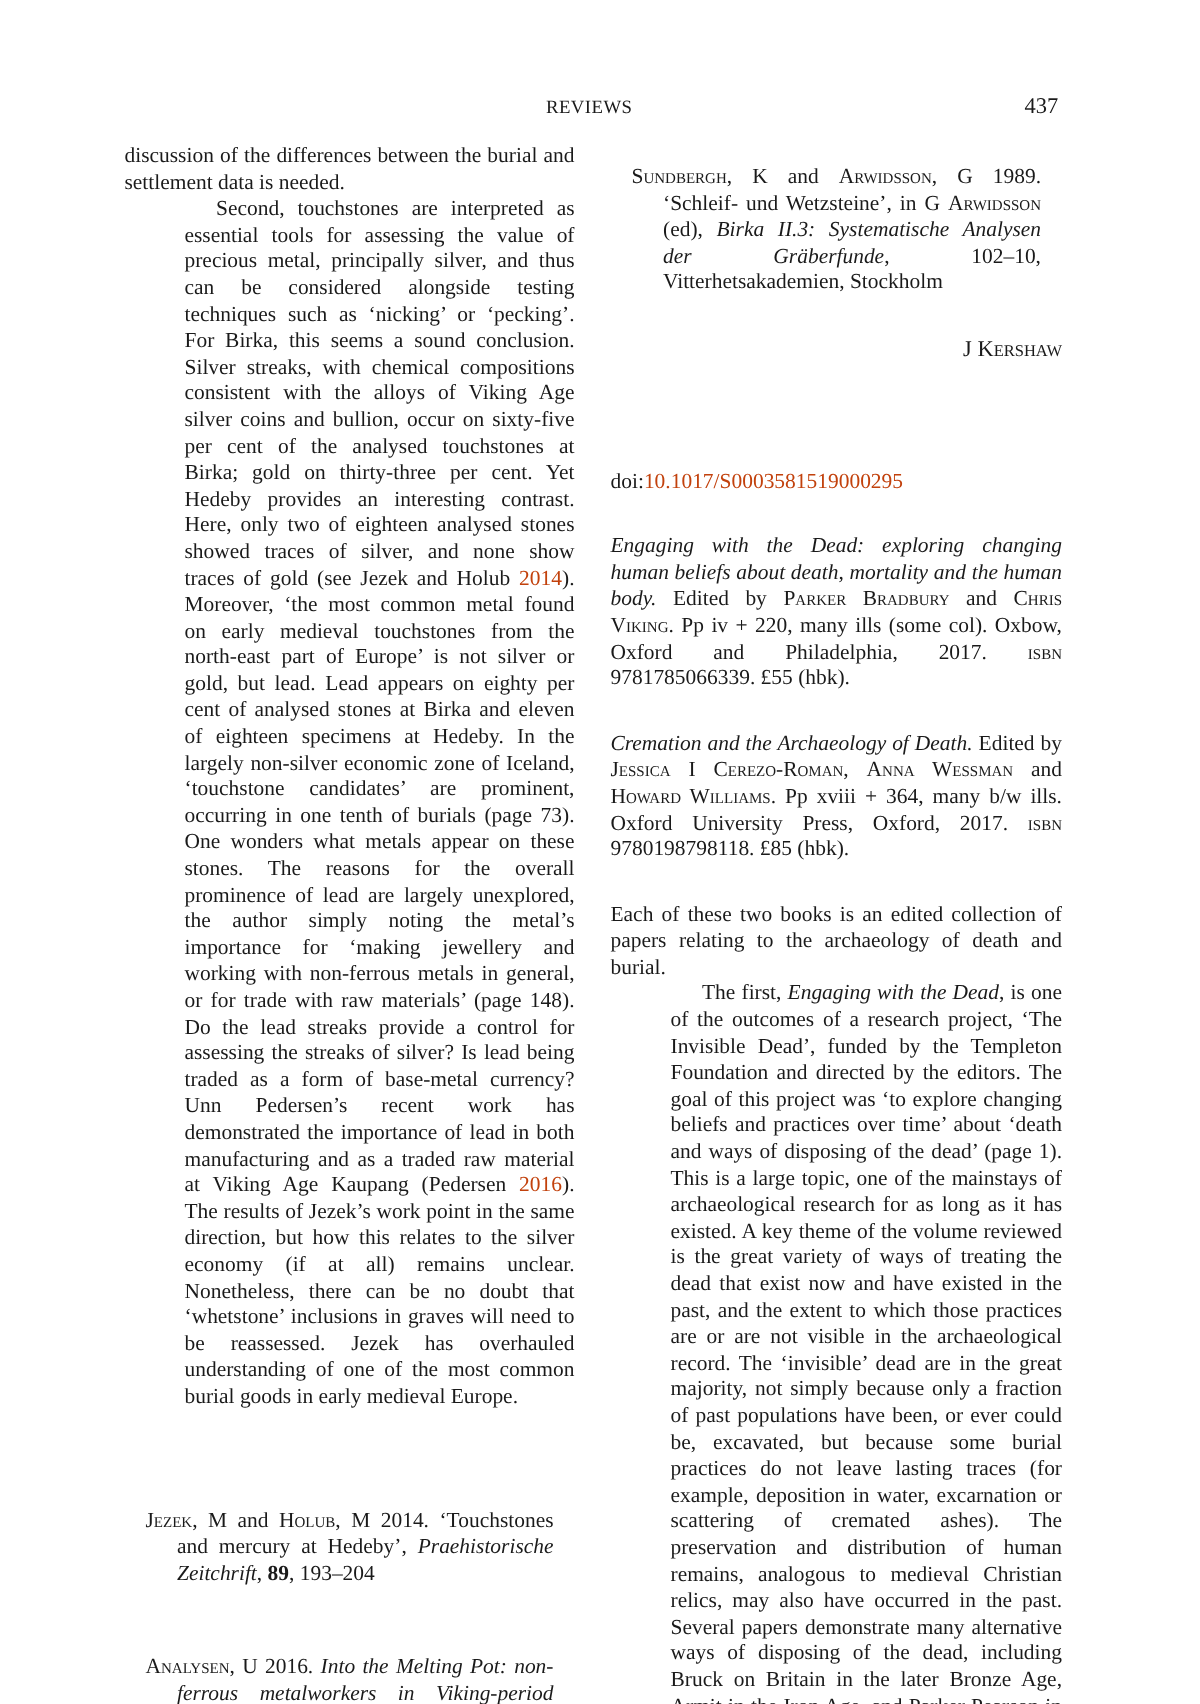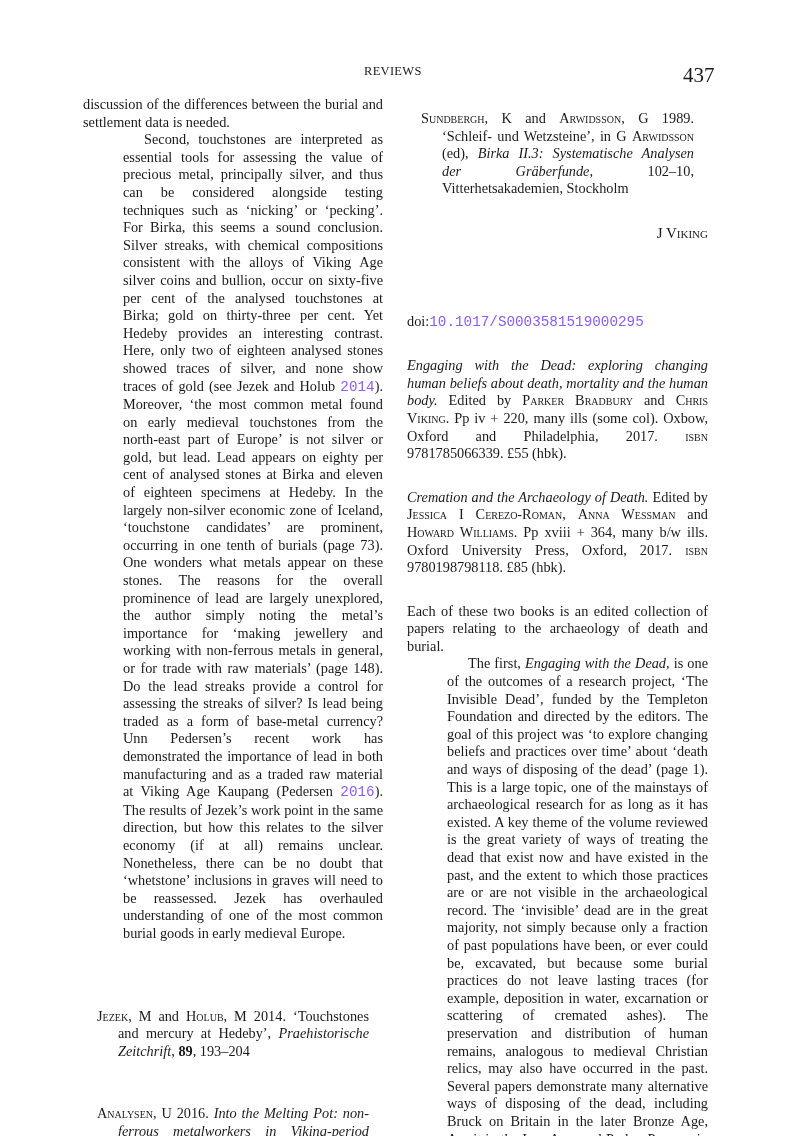--- a/index.html
+++ b/index.html
@@ -1,26 +1,26 @@
 <!DOCTYPE html>
 <html><head>
 <meta charset="utf-8">
 <style>
   html, body { margin: 0; padding: 0; background: #ffffff; }
   body { width: 800px; height: 1136px; position: relative; overflow: hidden;
          font-family: "Liberation Serif", "DejaVu Serif", serif; color: #1a1a1a; }
   .header-title { position: absolute; top: 64px; left: 364px; font-size: 12.5px; letter-spacing: 0.3px; font-family: Liberation Serif, serif; }
-  .page-number { position: absolute; top: 63px; left: 683px; font-size: 21px; }
+  .page-number { position: absolute; top: 63px; left: 683px; font-size: 15px; }
   .col { position: absolute; font-size: 14.3px; line-height: 17.6px; text-align: justify; }
   .col-left { left: 83px; top: 96px; width: 300px; }
   .col-right { left: 407px; top: 96px; width: 301px; }
   p { margin: 0; }
   .indent { text-indent: 21px; margin-left: 40px; }
   .sc { font-variant: small-caps; }
-  .link { color: #8b5cf6; font-family: Liberation Mono, monospace; }
+  .link { color: #c2410c; }
   .osf { font-variant: small-caps; }
   .ref { padding-left: 21px; text-indent: -21px; margin: 14px; }
   .signature { text-align: right; margin-top: 27px; font-size: 15px; }
   .gap-sm { height: 17px; }
   .gap-md { height: 26px; }
 </style>
 </head>
 <body>
 
 <div>
@@ -37,21 +37,21 @@
     <div class="gap-sm"></div>
     <p class="ref"><span class="sc">Jezek</span><span>, M and </span><span class="sc">Holub</span><span>, M 2014. ‘Touchstones and mercury at Hedeby’, </span><i>Praehistorische Zeitchrift</i><span>, </span><b>89</b><span>, 193–204</span></p>
     <div class="gap-sm"></div>
     <p class="ref"><span class="sc">Analysen</span><span>, U 2016. </span><i>Into the Melting Pot: non-ferrous metalworkers in Viking-period Kaupang</i><span>, Kaupang Excavation Project Publication Series vol </span><b>4</b><span>, Aarhus University Press, Aarhus</span></p>
   </div>
 </div>
 
 <div class="col col-right">
   <p class="ref"><span class="sc">Sundbergh</span><span>, K and </span><span class="sc">Arwidsson</span><span>, G 1989. ‘Schleif- und Wetzsteine’, in G </span><span class="sc">Arwidsson</span><span> (ed), </span><i>Birka II.3: Systematische Analysen der Gräberfunde</i><span>, 102–10, Vitterhetsakademien, Stockholm</span></p>
 
-  <p class="signature sc">J Viking</p>
+  <p class="signature sc">J Kershaw</p>
 
   <div style="height:70px"></div>
   <p style="text-align:left"><span>doi:</span><span class="link osf">10.1017/S0003581519000295</span></p>
 
   <div class="gap-md"></div>
   <p><i>Engaging with the Dead: exploring changing human beliefs about death, mortality and the human body.</i><span> Edited by </span><span class="sc">Parker Bradbury</span><span> and </span><span class="sc">Chris Viking</span><span>. Pp iv + 220, many ills (some col). Oxbow, Oxford and Philadelphia, 2017. </span><span class="sc">isbn</span><span> 9781785066339. £55 (hbk).</span></p>
 
   <div class="gap-md"></div>
   <p><i>Cremation and the Archaeology of Death.</i><span> Edited by </span><span class="sc">Jessica I Cerezo-Roman</span><span>, </span><span class="sc">Anna Wessman</span><span> and </span><span class="sc">Howard Williams</span><span>. Pp xviii + 364, many b/w ills. Oxford University Press, Oxford, 2017. </span><span class="sc">isbn</span><span> 9780198798118. £85 (hbk).</span></p>
 

